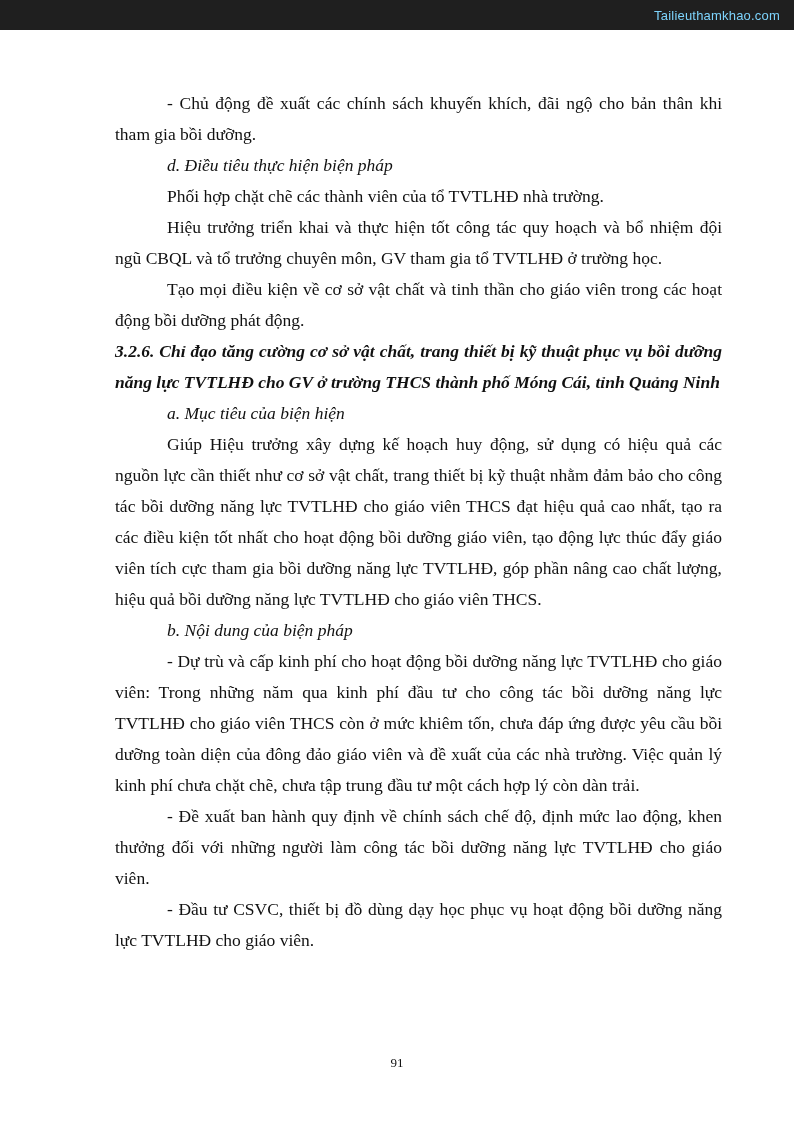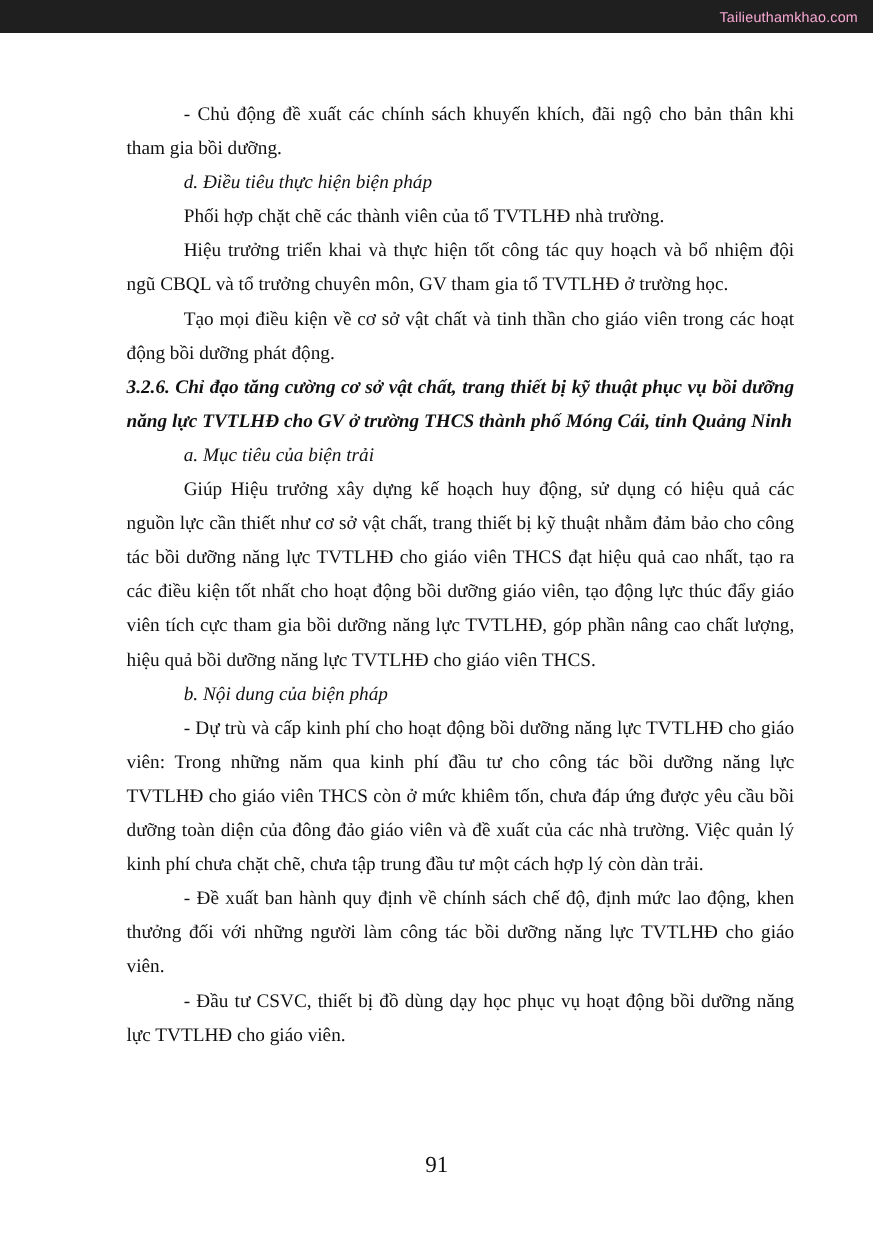--- a/index.html
+++ b/index.html
@@ -16,21 +16,21 @@
       position: absolute;
       top: 0; left: 0; right: 0;
       height: 30px;
       background: #1f1f1f;
       display: flex;
       align-items: center;
       justify-content: flex-end;
       padding-right: 14px;
     }
     .watermark {
-      color: #f9a8d4;
+      color: #7dd3fc;
       font-family: "Liberation Sans", sans-serif;
       font-size: 13px;
       letter-spacing: 0.2px;
     }
     .content {
       position: absolute;
       top: 88px;
       left: 115px;
       width: 607px;
       font-size: 17.5px;
@@ -39,39 +39,39 @@
     .para { text-align: justify; }
     .indent { text-indent: 52px; }
     .italic { font-style: italic; }
     .heading { font-weight: bold; font-style: italic; }
     .footer {
       position: absolute;
       bottom: 52px;
       left: 0; right: 0;
       text-align: center;
     }
-    .pagenum { font-size: 21px; }
+    .pagenum { font-size: 13px; }
   </style>
 </head>
 <body>
 
 <div class="page">
 
   <header class="topbar">
     <span class="watermark">Tailieuthamkhao.com</span>
   </header>
 
   <main class="content">
     <p class="para indent">- Chủ động đề xuất các chính sách khuyến khích, đãi ngộ cho bản thân khi tham gia bồi dưỡng.</p>
     <p class="para indent italic">d. Điều tiêu thực hiện biện pháp</p>
     <p class="para indent">Phối hợp chặt chẽ các thành viên của tổ TVTLHĐ nhà trường.</p>
     <p class="para indent">Hiệu trưởng triển khai và thực hiện tốt công tác quy hoạch và bổ nhiệm đội ngũ CBQL và tổ trưởng chuyên môn, GV tham gia tổ TVTLHĐ ở trường học.</p>
     <p class="para indent">Tạo mọi điều kiện về cơ sở vật chất và tinh thần cho giáo viên trong các hoạt động bồi dưỡng phát động.</p>
     <p class="para heading">3.2.6. Chỉ đạo tăng cường cơ sở vật chất, trang thiết bị kỹ thuật phục vụ bồi dưỡng năng lực TVTLHĐ cho GV ở trường THCS thành phố Móng Cái, tỉnh Quảng Ninh</p>
-    <p class="para indent italic">a. Mục tiêu của biện trải</p>
+    <p class="para indent italic">a. Mục tiêu của biện hiện</p>
     <p class="para indent">Giúp Hiệu trưởng xây dựng kế hoạch huy động, sử dụng có hiệu quả các nguồn lực cần thiết như cơ sở vật chất, trang thiết bị kỹ thuật nhằm đảm bảo cho công tác bồi dưỡng năng lực TVTLHĐ cho giáo viên THCS đạt hiệu quả cao nhất, tạo ra các điều kiện tốt nhất cho hoạt động bồi dưỡng giáo viên, tạo động lực thúc đẩy giáo viên tích cực tham gia bồi dưỡng năng lực TVTLHĐ, góp phần nâng cao chất lượng, hiệu quả bồi dưỡng năng lực TVTLHĐ cho giáo viên THCS.</p>
     <p class="para indent italic">b. Nội dung của biện pháp</p>
     <p class="para indent">- Dự trù và cấp kinh phí cho hoạt động bồi dưỡng năng lực TVTLHĐ cho giáo viên: Trong những năm qua kinh phí đầu tư cho công tác bồi dưỡng năng lực TVTLHĐ cho giáo viên THCS còn ở mức khiêm tốn, chưa đáp ứng được yêu cầu bồi dưỡng toàn diện của đông đảo giáo viên và đề xuất của các nhà trường. Việc quản lý kinh phí chưa chặt chẽ, chưa tập trung đầu tư một cách hợp lý còn dàn trải.</p>
     <p class="para indent">- Đề xuất ban hành quy định về chính sách chế độ, định mức lao động, khen thưởng đối với những người làm công tác bồi dưỡng năng lực TVTLHĐ cho giáo viên.</p>
     <p class="para indent">- Đầu tư CSVC, thiết bị đồ dùng dạy học phục vụ hoạt động bồi dưỡng năng lực TVTLHĐ cho giáo viên.</p>
   </main>
 
   <footer class="footer">
     <span class="pagenum">91</span>
   </footer>

